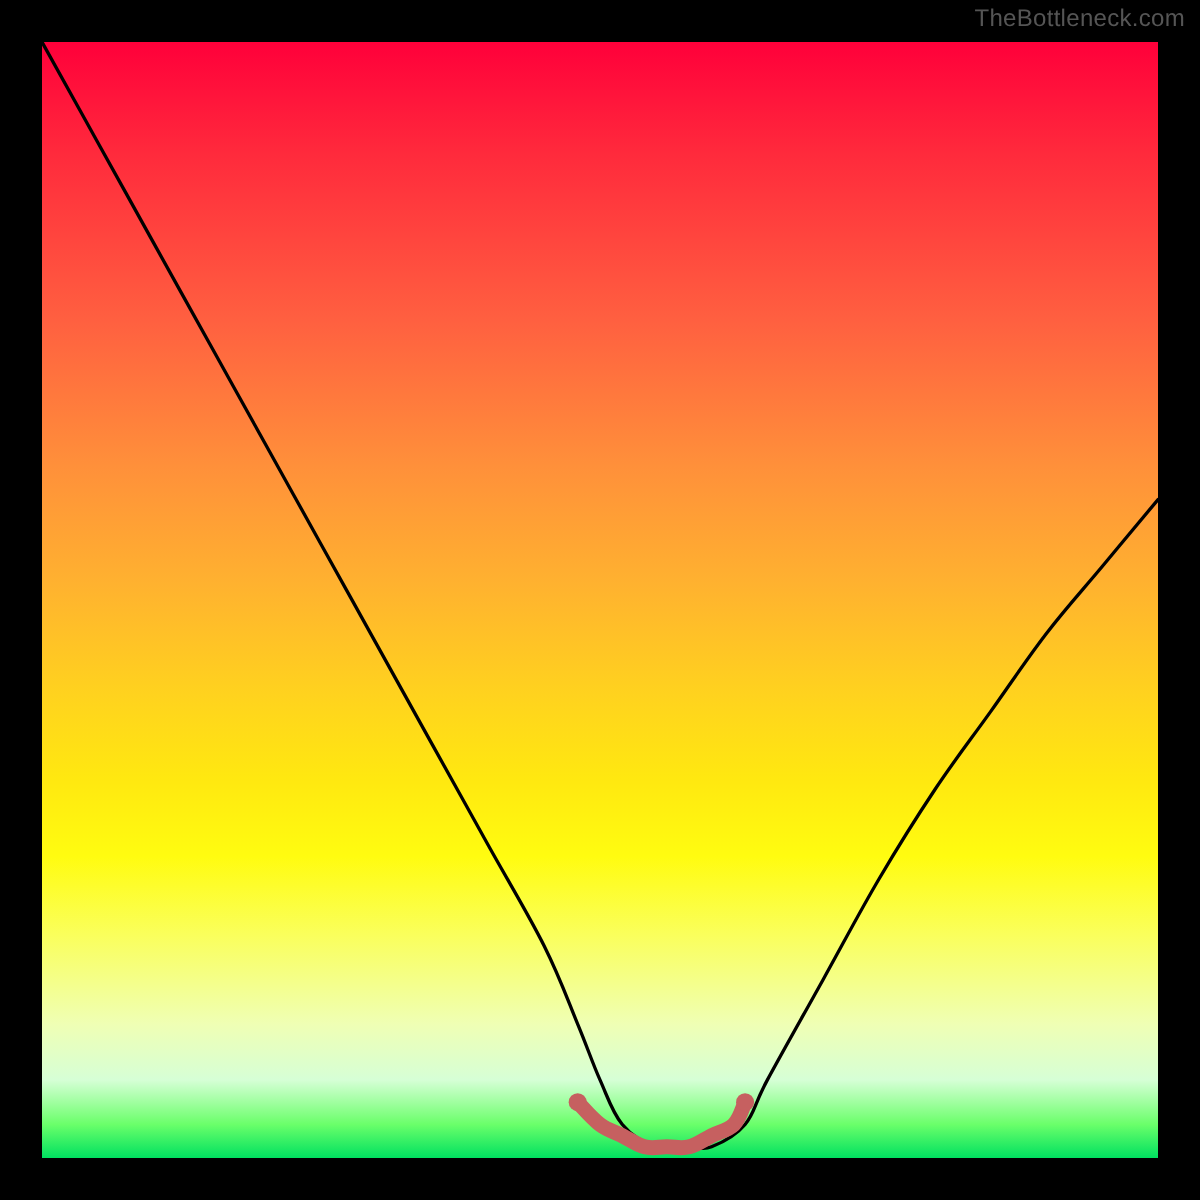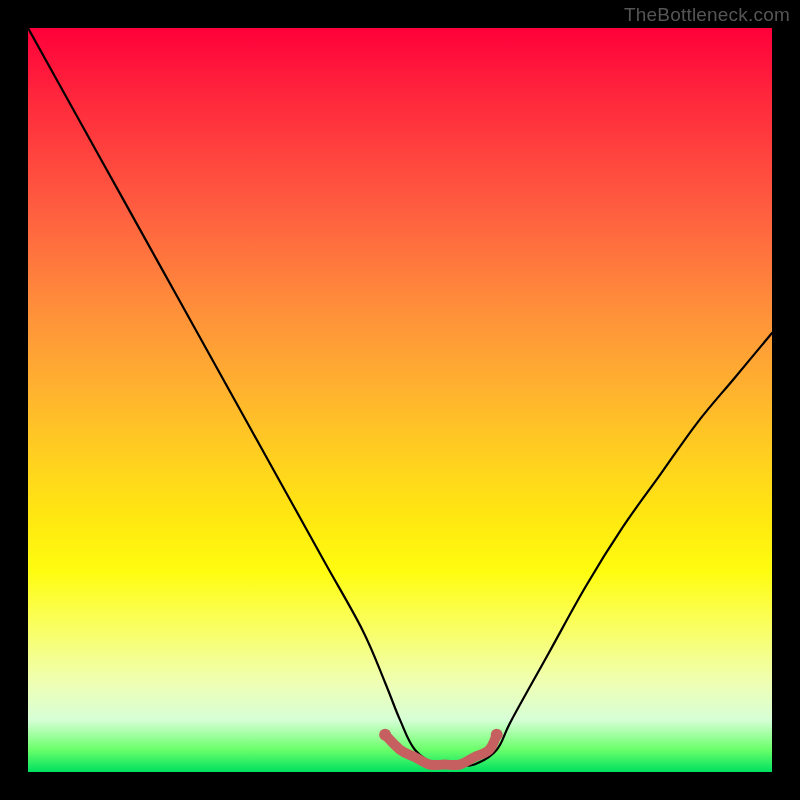--- a/index.html
+++ b/index.html
@@ -46,21 +46,21 @@
     position: absolute;
     inset: 0;
     width: 100%;
     height: 100%;
   }
   .watermark {
     position: absolute;
     top: 4px;
     right: 10px;
     color: #555;
-    font-size: 19px;
+    font-size: 16px;
     font-weight: 500;
     letter-spacing: 0.2px;
     user-select: none;
   }
 </style>
 </head>
 <body>
 
 <div class="chart-wrap">
 

